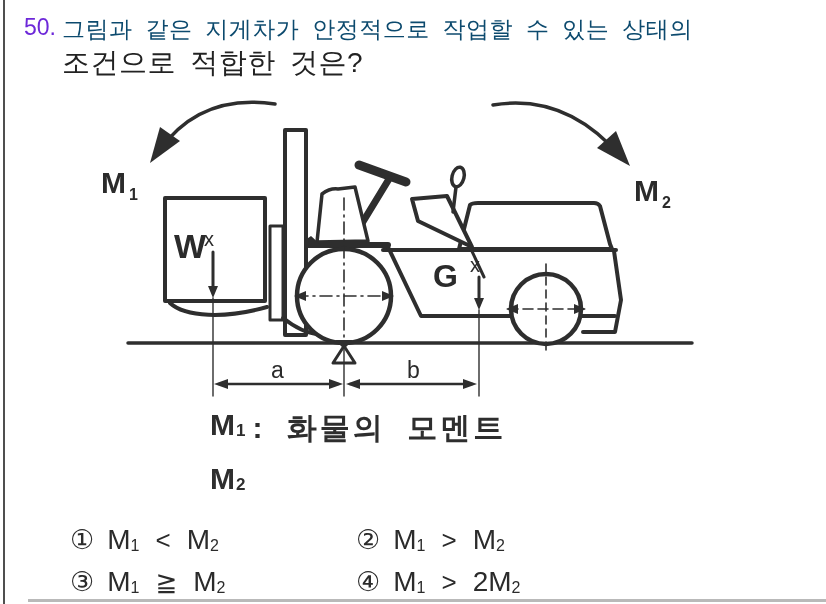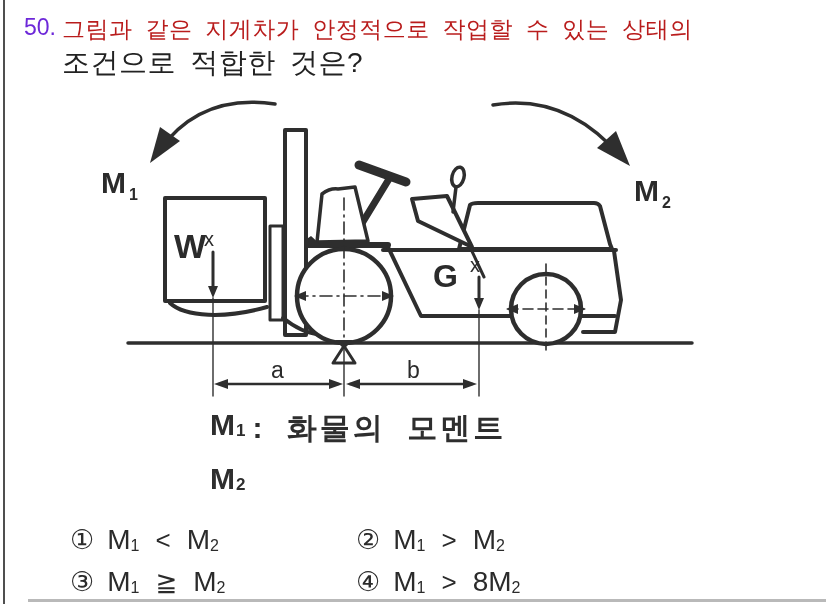--- a/index.html
+++ b/index.html
@@ -6,21 +6,21 @@
   #canvas{
     position:relative;width:826px;height:604px;background:#ffffff;
     font-family:"Liberation Sans","DejaVu Sans",sans-serif;
     color:#2b2b2b;overflow:hidden;
   }
   .left-rule{position:absolute;left:3px;top:0;width:2px;height:604px;background:#4f4f4f;}
   .bottom-scan{position:absolute;left:28px;top:599px;width:798px;height:3px;background:#b9b9b9;}
 
   
   .q-number{position:absolute;left:24px;top:14px;font-size:23px;color:#6d28d9;}
-  .q-line1{position:absolute;left:62px;top:14px;font-size:23px;color:#b91c1c;letter-spacing:.5px;word-spacing:6px;white-space:nowrap;}
+  .q-line1{position:absolute;left:62px;top:14px;font-size:23px;color:#0c4a6e;letter-spacing:.5px;word-spacing:6px;white-space:nowrap;}
   .q-line2{position:absolute;left:62px;top:44px;font-size:28px;color:#222;letter-spacing:.5px;word-spacing:6px;white-space:nowrap;}
 
   
   svg.diagram{position:absolute;left:0;top:0;}
   svg.diagram text{font-family:"Liberation Sans","DejaVu Sans",sans-serif;fill:#2b2b2b;}
 
   
   .legend{position:absolute;left:210px;top:408px;}
   .legend-line{height:54px;display:flex;align-items:flex-start;font-weight:bold;font-size:30px;color:#2e2e2e;}
   .legend-line .sym{letter-spacing:0;}
@@ -180,16 +180,16 @@
       <sub>1</sub>
     <span class="op">≧</span>
     <span>M</span>
       <sub>2</sub>
   </div>
   <div id="choice-4" class="choice">
     <span class="marker">④</span>
     <span>M</span>
       <sub>1</sub>
     <span class="op">&gt;</span>
-    <span>8M</span>
+    <span>2M</span>
       <sub>2</sub>
   </div>
 </div>
 
 </body></html>

